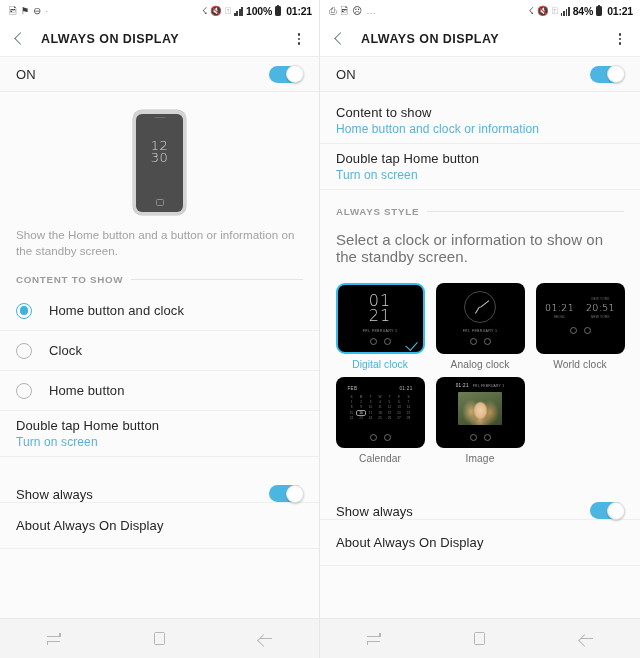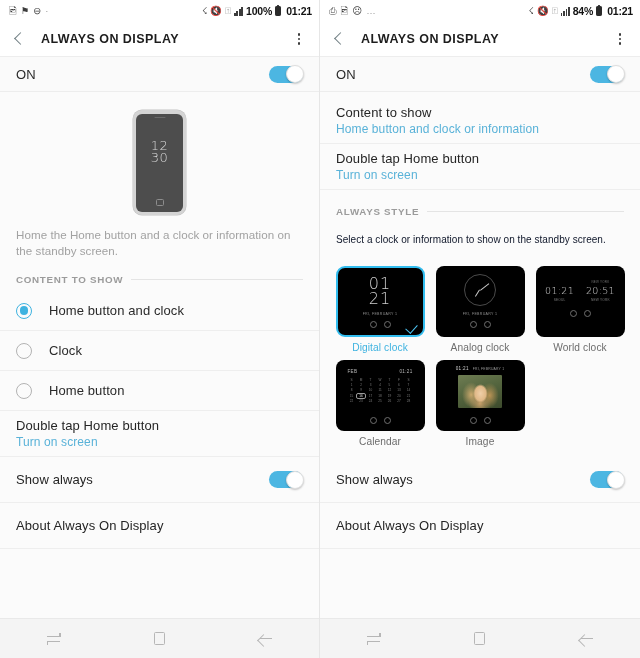--- a/index.html
+++ b/index.html
@@ -117,21 +117,21 @@
   .mock-speaker {
     position:absolute; top:3px; left:50%; transform:translateX(-50%);
     width:11px; height:1.2px; border-radius:1px; background:#6a6a6a;
   }
 
   .desc {
     font-size: 11.6px; color: #a2a2a2; line-height: 15.5px;
     padding: 6px 16px 0; letter-spacing: .05px;
   }
   .desc-dark {
-    font-size: 10px; color: #0f172a; line-height: 17px;
+    font-size: 15px; color: #737373; line-height: 17px;
     padding: 8px 16px 10px; letter-spacing: .05px;
   }
 
   
   .sec-head {
     display:flex; align-items:center; gap:8px;
     padding: 16px 16px 6px;
   }
   .sec-head .txt {
     font-size: 9.8px; font-weight: 600; letter-spacing: .7px;
@@ -156,21 +156,21 @@
   }
   .radio-label { font-size: 13px; color: #2a2a2a; letter-spacing:.1px; }
 
   
   .list-row {
     padding: 0 16px; min-height: 41px;
     display:flex; flex-direction:column; justify-content:center;
     border-bottom:1px solid #eeeeee; cursor:pointer;
   }
   .list-row.with-toggle {
-    flex-direction:row; align-items:center; justify-content:space-between;
+    flex-direction:row; align-items:flex-end; justify-content:space-between;
   }
   .row-title { font-size: 13px; color:#252525; letter-spacing:.1px; }
   .row-sub { font-size: 12px; color:#59b2d8; margin-top: 2.5px; letter-spacing:.1px; }
   .tall { min-height: 46px; }
 
   
   .grid {
     display:grid; grid-template-columns: repeat(3, 1fr);
     gap: 7px 4px; padding: 8px 12px 10px;
   }
@@ -335,21 +335,21 @@
             <div class="mock-speaker"></div>
             <div class="mock-time">
               <div>12</div>
               <div>30</div>
             </div>
             <div class="mock-home"></div>
           </div>
         </div>
       </div>
 
-      <div class="desc">Home the Home button and a clock or information on the standby screen.</div>
+      <div class="desc">Show the Home button and a button or information on the standby screen.</div>
 
       <div class="sec-head">
         <span class="txt">CONTENT TO SHOW</span>
         <span class="rule"></span>
       </div>
 
       <div class="radio-row">
         <span class="radio on"></span>
         <span class="radio-label">Home button and clock</span>
       </div>

